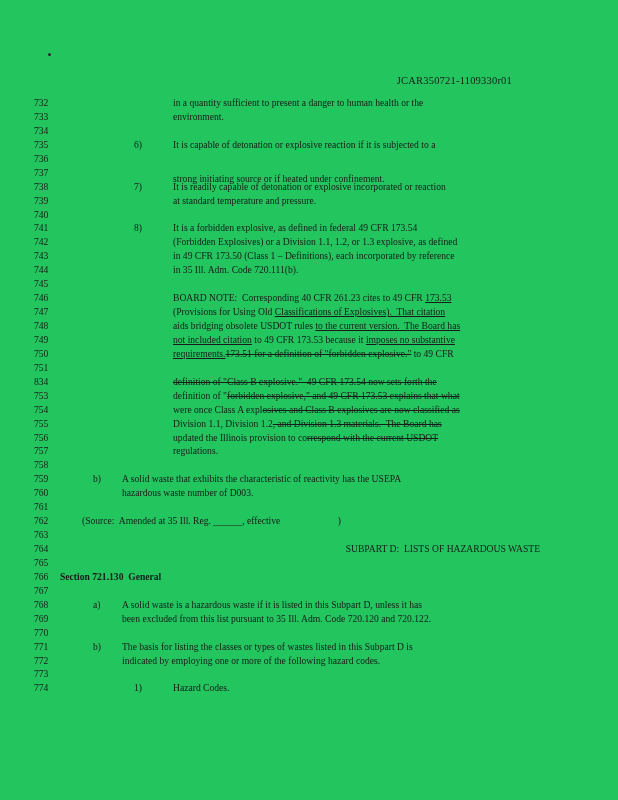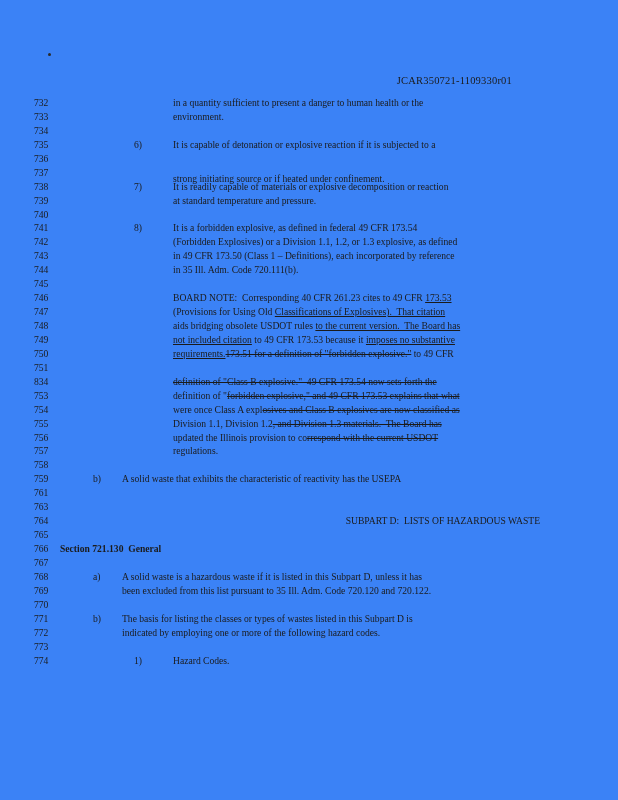--- a/index.html
+++ b/index.html
@@ -3,21 +3,21 @@
 <meta charset="utf-8">
 <style>
   html,body{margin:0;padding:0;}
   body{
     width:618px;height:800px;
     background:#ffffff;
     font-family:"Liberation Serif","DejaVu Serif",serif;
     color:#1b1b1b;
   }
   .page{
-    position:relative;width:618px;height:800px;background:#3b82f6;overflow:hidden;
+    position:relative;width:618px;height:800px;background:#22c55e;overflow:hidden;
   }
   .stray-dot{
     position:absolute;left:48px;top:53px;width:3px;height:3px;
     background:#2a2a2a;border-radius:50%;
   }
   .doc-header{
     position:absolute;top:75px;right:106px;
     font-size:10.5px;letter-spacing:0.2px;white-space:pre;
   }
   .lines{
@@ -41,21 +41,21 @@
 <div class="page">
   <div class="stray-dot"></div>
   <div class="doc-header">JCAR350721-1109330r01</div>
   <div class="lines">
       <div class="dline"><span class="lnum">732</span><span class="ltext" style="left: 173px;"><span>in a quantity sufficient to present a danger to human health or the</span></span></div>
       <div class="dline"><span class="lnum">733</span><span class="ltext" style="left: 173px;"><span>environment.</span></span></div>
       <div class="dline"><span class="lnum">734</span></div>
       <div class="dline"><span class="lnum">735</span><span class="lbl" style="left: 134px;">6)</span><span class="ltext" style="left: 173px;"><span>It is capable of detonation or explosive reaction if it is subjected to a</span></span></div>
       <div class="dline"><span class="lnum">736</span><span class="ltext" style="left: 173px; margin-top: 20px;"><span>strong initiating source or if heated under confinement.</span></span></div>
       <div class="dline"><span class="lnum">737</span></div>
-      <div class="dline"><span class="lnum">738</span><span class="lbl" style="left: 134px;">7)</span><span class="ltext" style="left: 173px;"><span>It is readily capable of materials or explosive decomposition or reaction</span></span></div>
+      <div class="dline"><span class="lnum">738</span><span class="lbl" style="left: 134px;">7)</span><span class="ltext" style="left: 173px;"><span>It is readily capable of detonation or explosive incorporated or reaction</span></span></div>
       <div class="dline"><span class="lnum">739</span><span class="ltext" style="left: 173px;"><span>at standard temperature and pressure.</span></span></div>
       <div class="dline"><span class="lnum">740</span></div>
       <div class="dline"><span class="lnum">741</span><span class="lbl" style="left: 134px;">8)</span><span class="ltext" style="left: 173px;"><span>It is a forbidden explosive, as defined in federal 49 CFR 173.54</span></span></div>
       <div class="dline"><span class="lnum">742</span><span class="ltext" style="left: 173px;"><span>(Forbidden Explosives) or a Division 1.1, 1.2, or 1.3 explosive, as defined</span></span></div>
       <div class="dline"><span class="lnum">743</span><span class="ltext" style="left: 173px;"><span>in 49 CFR 173.50 (Class 1 – Definitions), each incorporated by reference</span></span></div>
       <div class="dline"><span class="lnum">744</span><span class="ltext" style="left: 173px;"><span>in 35 Ill. Adm. Code 720.111(b).</span></span></div>
       <div class="dline"><span class="lnum">745</span></div>
       <div class="dline"><span class="lnum">746</span><span class="ltext" style="left: 173px;"><span>BOARD NOTE:  Corresponding 40 CFR 261.23 cites to 49 CFR </span><span class="u">173.53</span></span></div>
       <div class="dline"><span class="lnum">747</span><span class="ltext" style="left: 173px;"><span>(Provisions for Using Old </span><span class="u">Classifications of Explosives).  That citation</span></span></div>
       <div class="dline"><span class="lnum">748</span><span class="ltext" style="left: 173px;"><span>aids bridging obsolete USDOT rules </span><span class="u">to the current version.  The Board has</span></span></div>
@@ -63,21 +63,23 @@
       <div class="dline"><span class="lnum">750</span><span class="ltext" style="left: 173px;"><span class="u">requirements.</span><span class="s">173.51 for a definition of "forbidden explosive."</span><span> to 49 CFR</span></span></div>
       <div class="dline"><span class="lnum">751</span></div>
       <div class="dline"><span class="lnum">834</span><span class="ltext" style="left: 173px;"><span class="s">definition of "Class B explosive."  49 CFR 173.54 now sets forth the</span></span></div>
       <div class="dline"><span class="lnum">753</span><span class="ltext" style="left: 173px;"><span>definition of "</span><span class="s">forbidden explosive," and 49 CFR 173.53 explains that what</span></span></div>
       <div class="dline"><span class="lnum">754</span><span class="ltext" style="left: 173px;"><span>were once Class A expl</span><span class="s">osives and Class B explosives are now classified as</span></span></div>
       <div class="dline"><span class="lnum">755</span><span class="ltext" style="left: 173px;"><span>Division 1.1, Division 1.2</span><span class="s">, and Division 1.3 materials.  The Board has</span></span></div>
       <div class="dline"><span class="lnum">756</span><span class="ltext" style="left: 173px;"><span>updated the Illinois provision to co</span><span class="s">rrespond with the current USDOT</span></span></div>
       <div class="dline"><span class="lnum">757</span><span class="ltext" style="left: 173px;"><span>regulations.</span></span></div>
       <div class="dline"><span class="lnum">758</span></div>
       <div class="dline"><span class="lnum">759</span><span class="lbl" style="left: 93px;">b)</span><span class="ltext" style="left: 122px;"><span>A solid waste that exhibits the characteristic of reactivity has the USEPA</span></span></div>
+      <div class="dline"><span class="lnum">760</span><span class="ltext" style="left: 122px;"><span>hazardous waste number of D003.</span></span></div>
       <div class="dline"><span class="lnum">761</span></div>
+      <div class="dline"><span class="lnum">762</span><span class="ltext" style="left: 82px;"><span>(Source:  Amended at 35 Ill. Reg. ______, effective                        )</span></span></div>
       <div class="dline"><span class="lnum">763</span></div>
       <div class="dline"><span class="lnum">764</span><span class="ltext center" style="left: 60px;"><span>SUBPART D:  LISTS OF HAZARDOUS WASTE</span></span></div>
       <div class="dline"><span class="lnum">765</span></div>
       <div class="dline"><span class="lnum">766</span><span class="ltext bold" style="left: 60px;"><span>Section 721.130  General</span></span></div>
       <div class="dline"><span class="lnum">767</span></div>
       <div class="dline"><span class="lnum">768</span><span class="lbl" style="left: 93px;">a)</span><span class="ltext" style="left: 122px;"><span>A solid waste is a hazardous waste if it is listed in this Subpart D, unless it has</span></span></div>
       <div class="dline"><span class="lnum">769</span><span class="ltext" style="left: 122px;"><span>been excluded from this list pursuant to 35 Ill. Adm. Code 720.120 and 720.122.</span></span></div>
       <div class="dline"><span class="lnum">770</span></div>
       <div class="dline"><span class="lnum">771</span><span class="lbl" style="left: 93px;">b)</span><span class="ltext" style="left: 122px;"><span>The basis for listing the classes or types of wastes listed in this Subpart D is</span></span></div>
       <div class="dline"><span class="lnum">772</span><span class="ltext" style="left: 122px;"><span>indicated by employing one or more of the following hazard codes.</span></span></div>

